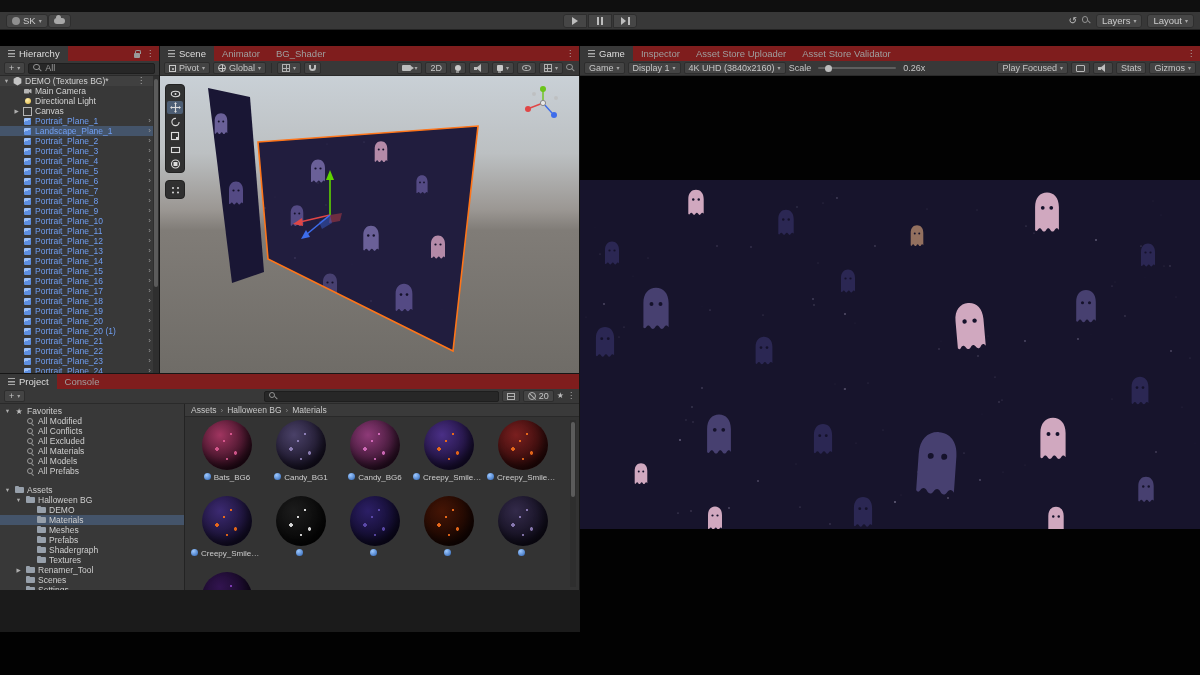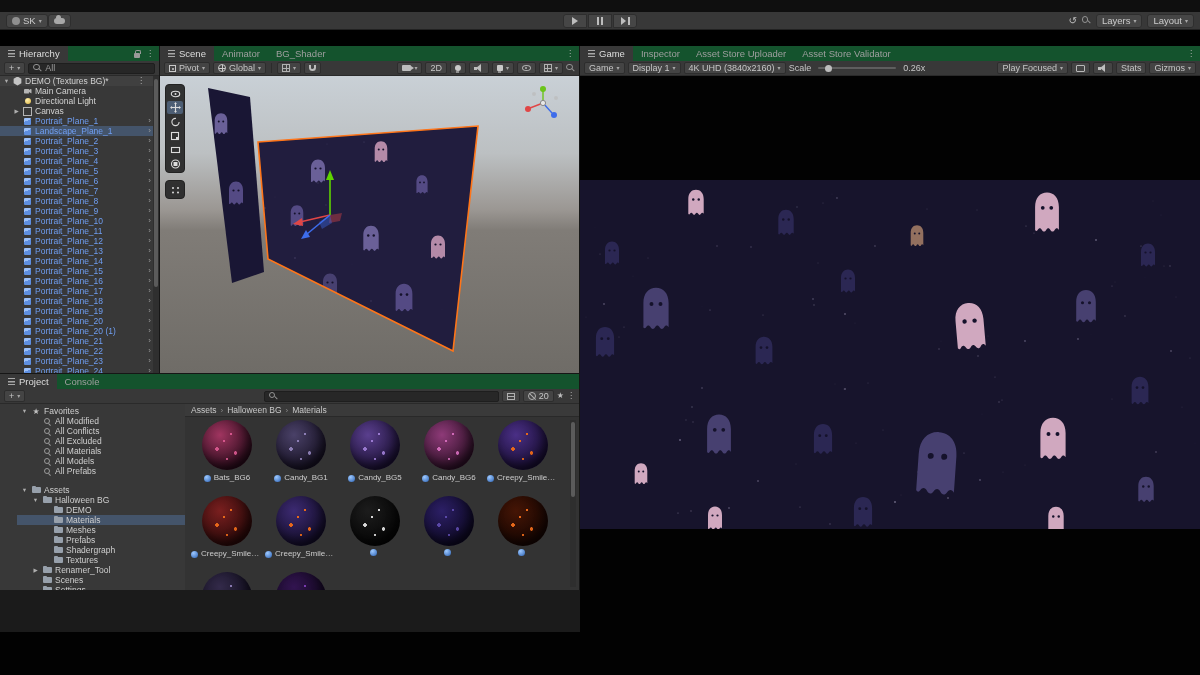--- a/index.html
+++ b/index.html
@@ -62,21 +62,21 @@
   .unity-logo{width:10px;height:10px;border:1.5px solid #d0d0d0;border-radius:50%;border-left-color:transparent;transform:rotate(-45deg);flex:none}
 
   
   .workspace{position:absolute;top:46px;left:0;width:1200px;height:586px;background:#1b1b1b}
   .panel{position:absolute;background:#383838;overflow:hidden}
   .hierarchy{left:0;top:0;width:160px;height:328px;border-right:1px solid #161616;border-bottom:1px solid #161616}
   .scene-panel{left:160px;top:0;width:420px;height:328px;border-right:1px solid #161616;border-bottom:1px solid #161616}
   .game-panel{left:580px;top:0;width:620px;height:586px}
   .project-panel{left:0;top:328px;width:580px;height:216px;border-right:1px solid #161616}
 
-  .tabbar{height:15px;background:#14532d;display:flex;align-items:stretch;font-size:9.5px;color:#9f9f9f;position:relative}
+  .tabbar{height:15px;background:#7f1d1d;display:flex;align-items:stretch;font-size:9.5px;color:#9f9f9f;position:relative}
   .tabs{display:flex;align-items:stretch}
   .tab{display:flex;align-items:center;gap:4px;padding:0 8px;white-space:nowrap}
   .tab.active{background:#383838;color:#dedede}
   .tab .ham{display:none}.tab.active .ham{display:block}
   .tab-right{margin-left:auto;display:flex;align-items:center;gap:6px;padding-right:5px}
 
   .ptoolbar{height:15px;background:#383838;border-bottom:1px solid #2a2a2a;display:flex;align-items:center;gap:3px;padding:0 4px;font-size:9px;color:#c6c6c6;position:relative}
   .pbtn{height:12px;background:#444;border:1px solid #2d2d2d;border-radius:2px;display:flex;align-items:center;gap:3px;padding:0 4px;white-space:nowrap}
   .sepv{width:1px;height:10px;background:#2b2b2b;margin:0 2px}
   .searchbox{height:11px;background:#272727;border:1px solid #1e1e1e;border-radius:2px;display:flex;align-items:center;gap:3px;padding:0 4px;color:#9a9a9a}
@@ -121,21 +121,21 @@
   .gm{font-size:8px;font-weight:bold;letter-spacing:1.2px;line-height:11px;text-shadow:0 1px 2px rgba(0,0,0,.55)}
   .gm.big{font-size:13px;letter-spacing:1.5px;line-height:14px}
   .slider{width:78px;height:2px;background:#5e5e5e;border-radius:1px;position:relative;margin:0 4px;flex:none}
   .sthumb{position:absolute;left:9%;top:-2.5px;width:7px;height:7px;border-radius:50%;background:#bdbdbd}
   .g-pink{color:var(--ghost-pink,#d0a8bf)}
   .g-purple{color:var(--ghost-purple,#474070)}
   .g-dark{color:var(--ghost-dark,#2b2753)}
   .g-tan{color:var(--ghost-tan,#93705f)}
 
   
-  .ptree{position:absolute;left:17px;top:30px;width:185px;bottom:0;background:#383838;border-right:1px solid #232323;
+  .ptree{position:absolute;left:0;top:30px;width:185px;bottom:0;background:#383838;border-right:1px solid #232323;
     font-size:8.5px;overflow:hidden;padding-top:2px}
   .trow{height:10px;display:flex;align-items:center;gap:3px;white-space:nowrap;color:#cfcfcf;position:relative}
   .trow.spacer-row{height:9px}
   .trow.sel{background:var(--selection,#44546a)}
   .ind0{padding-left:4px}.ind1{padding-left:15px}.ind2{padding-left:26px}
   .trow .arr{width:7px;font-size:5.5px;color:#aeaeae;text-align:center;flex:none}
   .ticon{width:10px;height:9px;flex:none;position:relative;display:flex;align-items:center;justify-content:center}
   .ic-folder .ticon::before{content:"";width:9px;height:6px;background:#97a0ab;border-radius:1px}
   .ic-folder .ticon::after{content:"";position:absolute;top:0;left:.5px;width:4px;height:2px;background:#97a0ab;border-radius:1px 1px 0 0}
   .ic-star .ticon::before{content:"★";color:#c0c0c0;font-size:8px;line-height:9px}
@@ -152,21 +152,21 @@
   .sphere{width:50px;height:50px;border-radius:50%;flex:none;
     background:radial-gradient(circle at 36% 30%,var(--c1,#555),var(--c2,#111) 74%);
     box-shadow:inset -4px -6px 8px rgba(0,0,0,.45)}
   .mitem.dotted .sphere{background:
     radial-gradient(circle 2.6px at 30% 58%,var(--c3,#888) 0 60%,transparent 75%),
     radial-gradient(circle 2px at 58% 28%,var(--c3,#888) 0 60%,transparent 75%),
     radial-gradient(circle 2.6px at 67% 66%,var(--c3,#888) 0 60%,transparent 75%),
     radial-gradient(circle 1.8px at 44% 42%,var(--c3,#888) 0 60%,transparent 75%),
     radial-gradient(circle 2px at 50% 78%,var(--c3,#888) 0 60%,transparent 75%),
     radial-gradient(circle at 36% 30%,var(--c1,#555),var(--c2,#111) 74%)}
-  .mlabel{margin-top:3px;display:flex;align-items:flex-end;gap:3px;font-size:8px;color:#cdcdcd;max-width:72px}
+  .mlabel{margin-top:3px;display:flex;align-items:flex-start;gap:3px;font-size:8px;color:#cdcdcd;max-width:72px}
   .mname{white-space:nowrap;overflow:hidden;text-overflow:ellipsis}
   .mdot{width:7px;height:7px;border-radius:50%;background:radial-gradient(circle at 35% 30%,#9ec9ff,#2b62b4);flex:none}
   .gscroll{position:absolute;right:3px;top:16px;bottom:3px;width:6px;background:#2e2e2e}
 
   .bottom-strip{position:absolute;top:632px;left:0;width:1200px;height:43px;background:#020202}
 </style>
 </head>
 <body>
 
 <svg width="0" height="0" style="position:absolute" aria-hidden="true">
@@ -1027,27 +1027,20 @@
                 <span class="mname">Bats_BG6</span>
               </div>
             </div>
             <div class="mitem dotted" style="--c1: #4a4168; --c2: #151021; --c3: #8d7fb5;">
               <div class="sphere"></div>
               <div class="mlabel">
                 <span class="mdot"></span>
                 <span class="mname">Candy_BG1</span>
               </div>
             </div>
-            <div class="mitem dotted" style="--c1: #5a3f8e; --c2: #190f30; --c3: #9a7ad0;">
-              <div class="sphere"></div>
-              <div class="mlabel">
-                <span class="mdot"></span>
-                <span class="mname">Candy_BG5</span>
-              </div>
-            </div>
             <div class="mitem dotted" style="--c1: #8e3a78; --c2: #2a0f24; --c3: #d06ab8;">
               <div class="sphere"></div>
               <div class="mlabel">
                 <span class="mdot"></span>
                 <span class="mname">Candy_BG6</span>
               </div>
             </div>
             <div class="mitem dotted" style="--c1: #4a2f86; --c2: #160c2e; --c3: #e8681a;">
               <div class="sphere"></div>
               <div class="mlabel">

